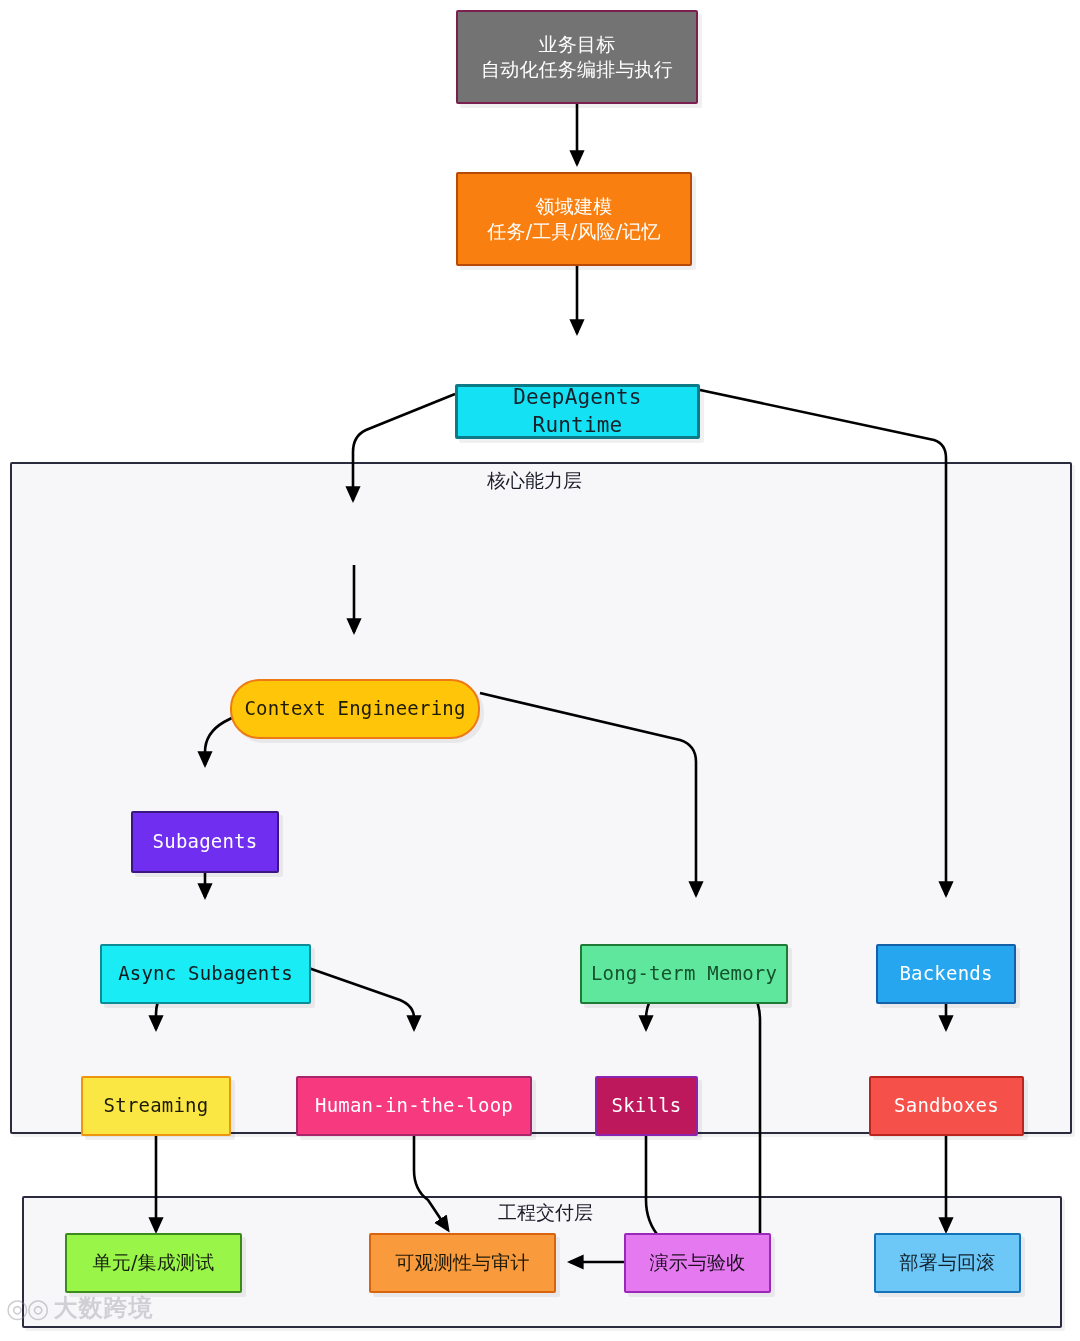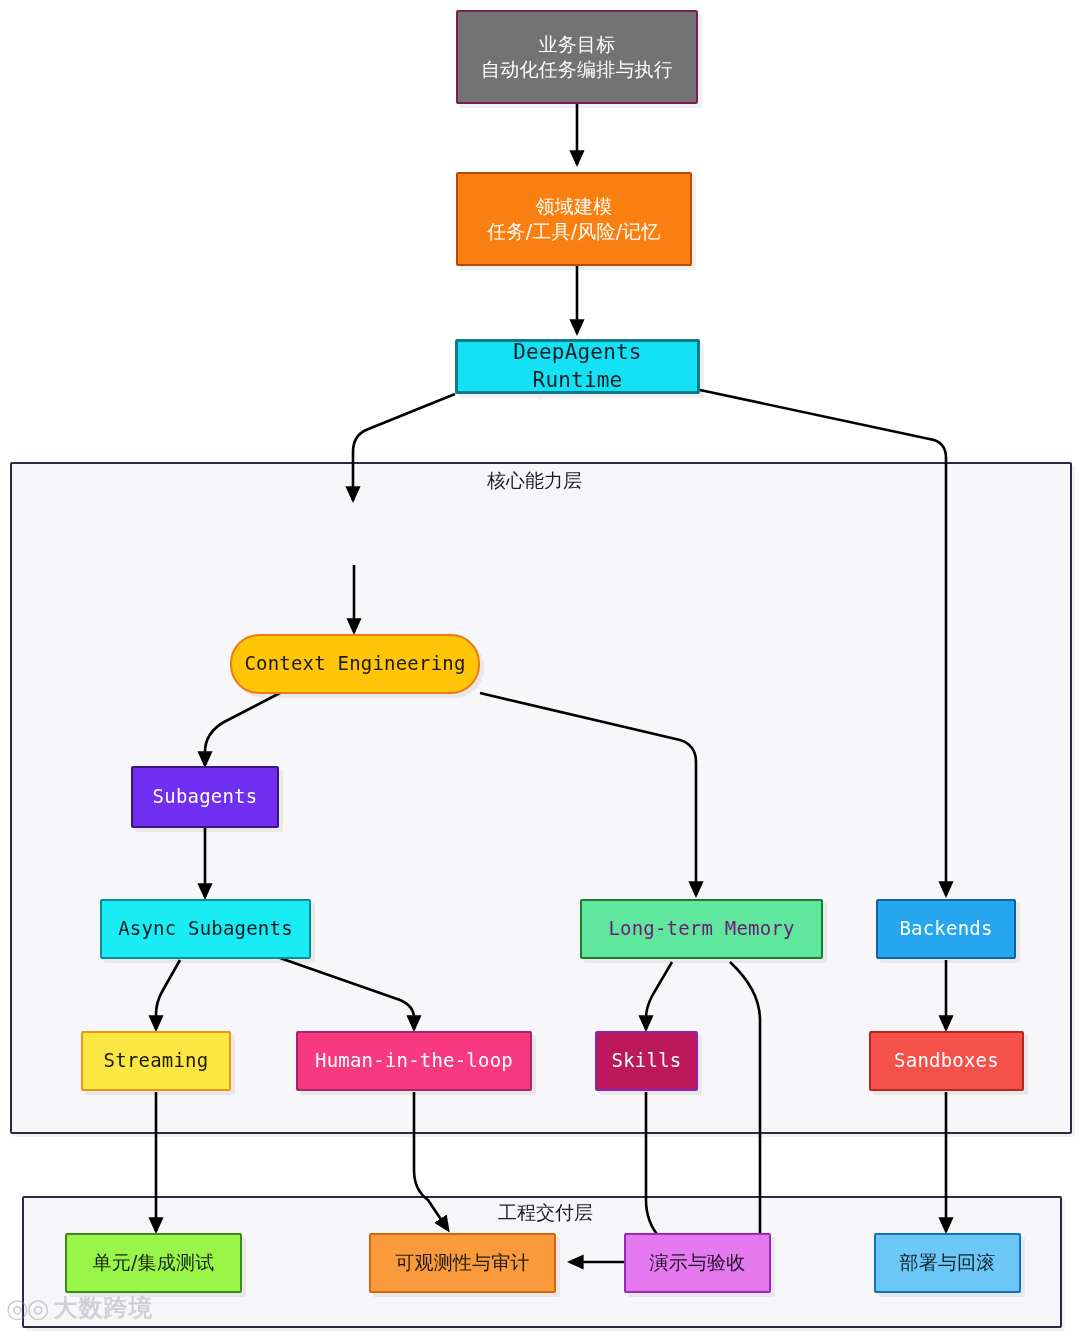--- a/index.html
+++ b/index.html
@@ -54,20 +54,21 @@
     letter-spacing: 0.2px;
   }
   .node .lines {
     width: 100%;
     padding: 0 6px;
     box-sizing: border-box;
   }
   .node .l2 { display: block; }
   .mono {
     font-family: "DejaVu Sans Mono", "Liberation Mono", monospace;
+    margin-top: 45px;
   }
   .cjk {
     font-family: "DejaVu Sans", "Liberation Sans", sans-serif;
   }
   #watermark {
     position: absolute;
     left: 6px;
     top: 1292px;
     display: flex;
     align-items: center;
@@ -173,22 +174,22 @@
   <div class="node mono" style="left:131px; top:766px; width:148px; height:62px; font-size:19px;
               background:#6f2ef0; border-color:#3b1680; color:#ffffff;">
     <span class="lines"><span>Subagents</span></span>
   </div>
 
   <div class="node mono" style="left:100px; top:899px; width:211px; height:60px; font-size:19px;
               background:#19ecf5; border-color:#0d8c96; color:#111b1f;">
     <span class="lines"><span>Async Subagents</span></span>
   </div>
 
-  <div class="node mono" style="left:580px; top:899px; width:243px; height:60px; font-size:19px;
-              background:#5fe79d; border-color:#1f7a36; color:#701a75;">
+  <div class="node mono" style="left:580px; top:899px; width:208px; height:60px; font-size:19px;
+              background:#5fe79d; border-color:#1f7a36; color:#14532d;">
     <span class="lines"><span>Long-term Memory</span></span>
   </div>
 
   <div class="node mono" style="left:876px; top:899px; width:140px; height:60px; font-size:19px;
               background:#27a6f0; border-color:#1460a8; color:#ffffff;">
     <span class="lines"><span>Backends</span></span>
   </div>
 
   <div class="node mono" style="left:81px; top:1031px; width:150px; height:60px; font-size:19px;
               background:#fbe744; border-color:#ee9510; color:#1d1a08;">

